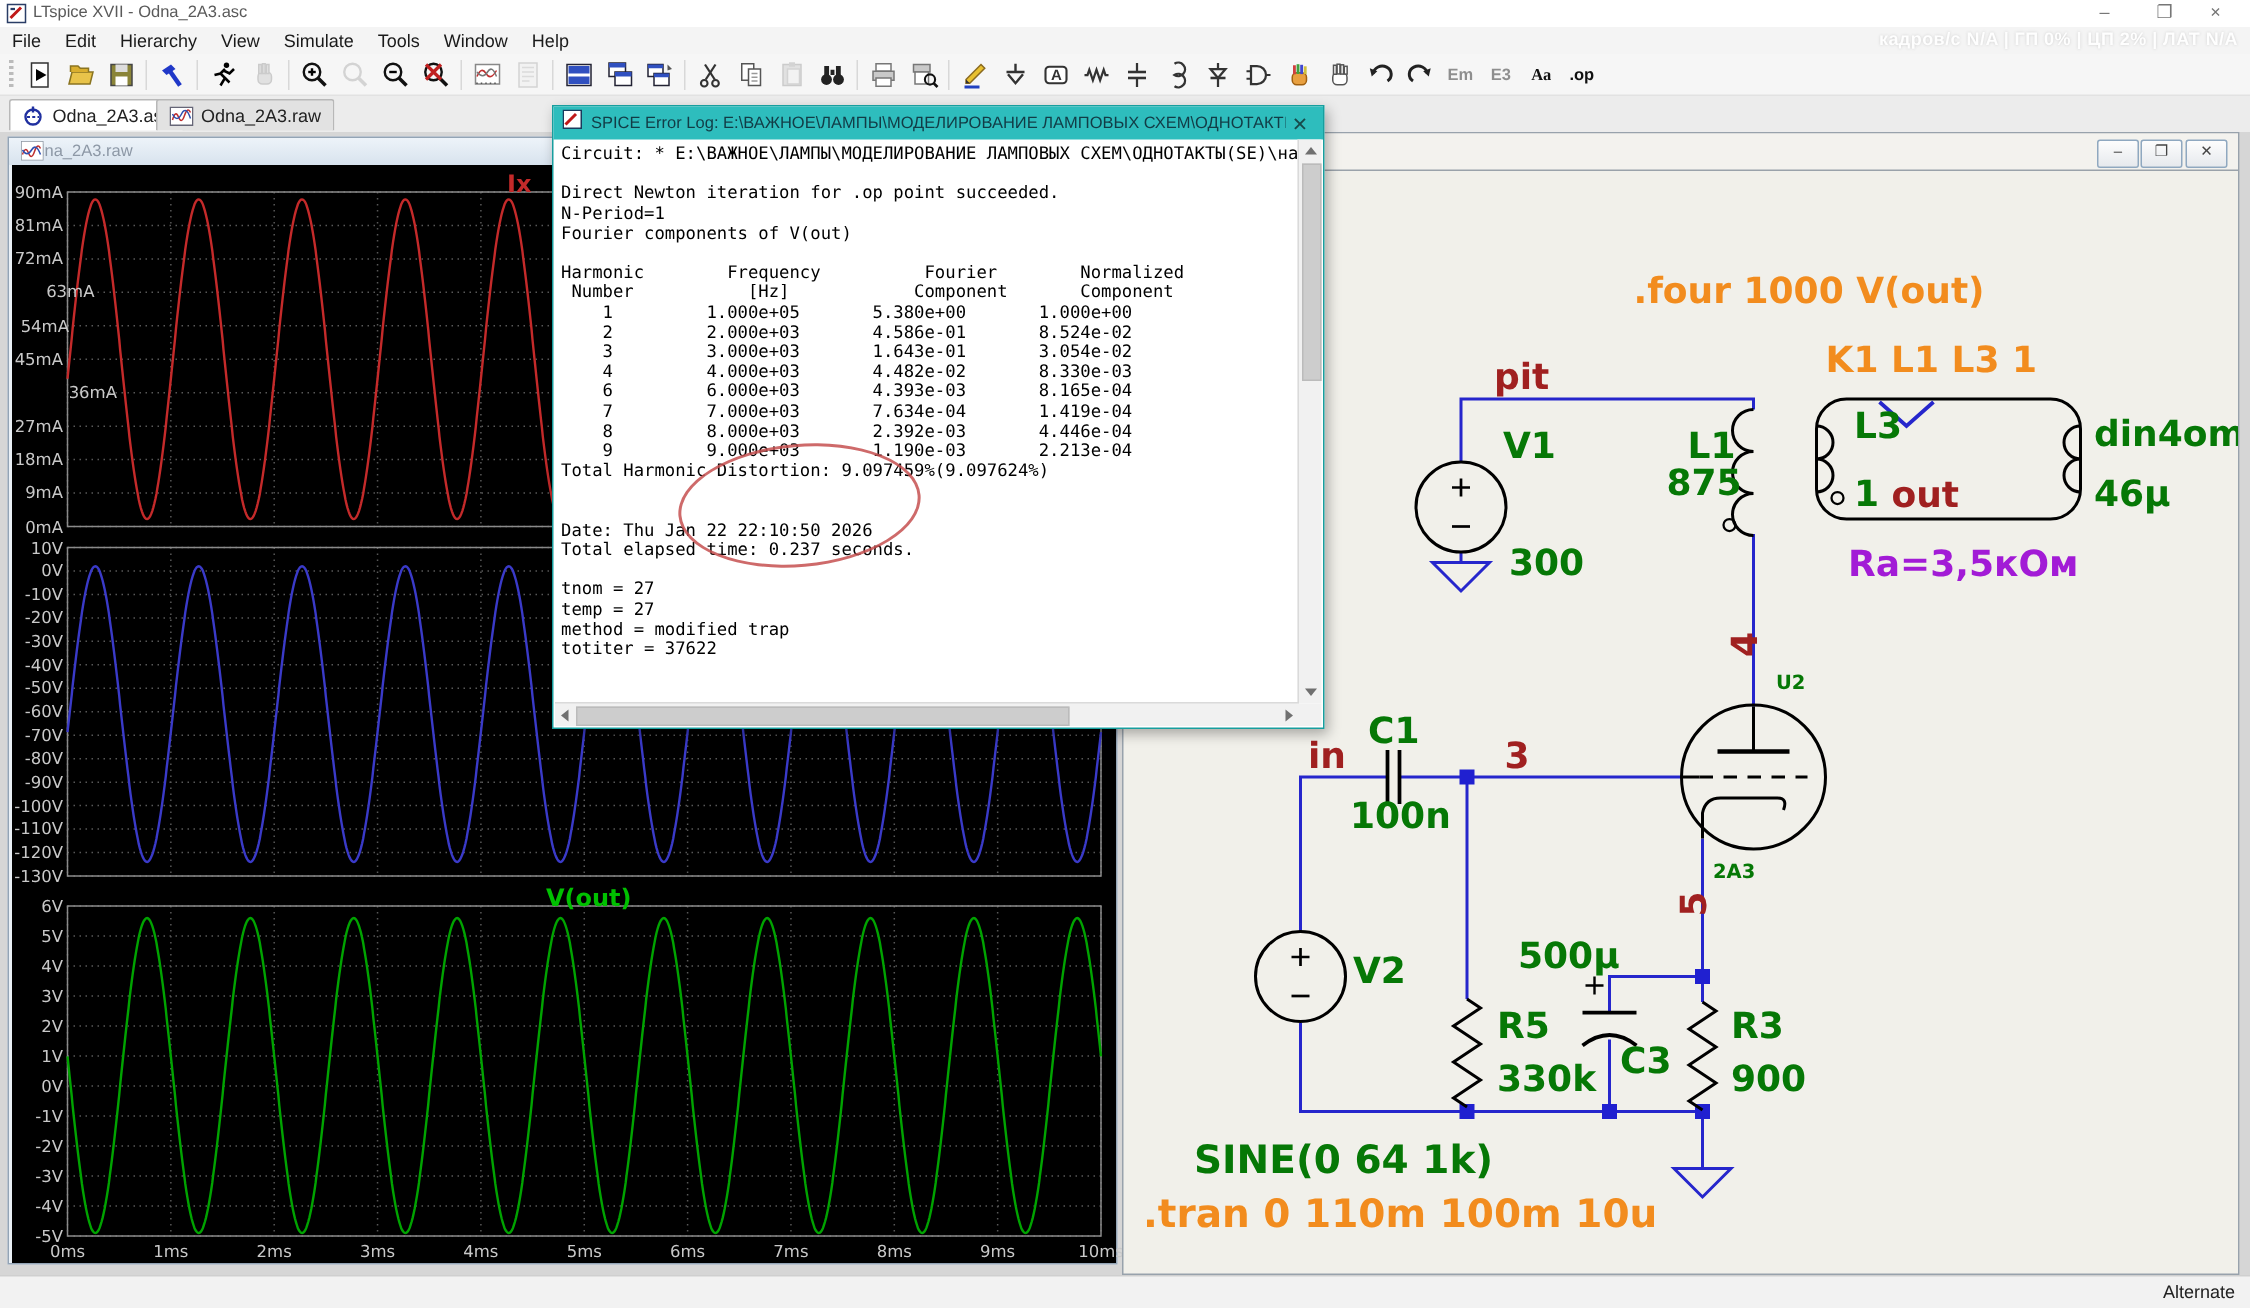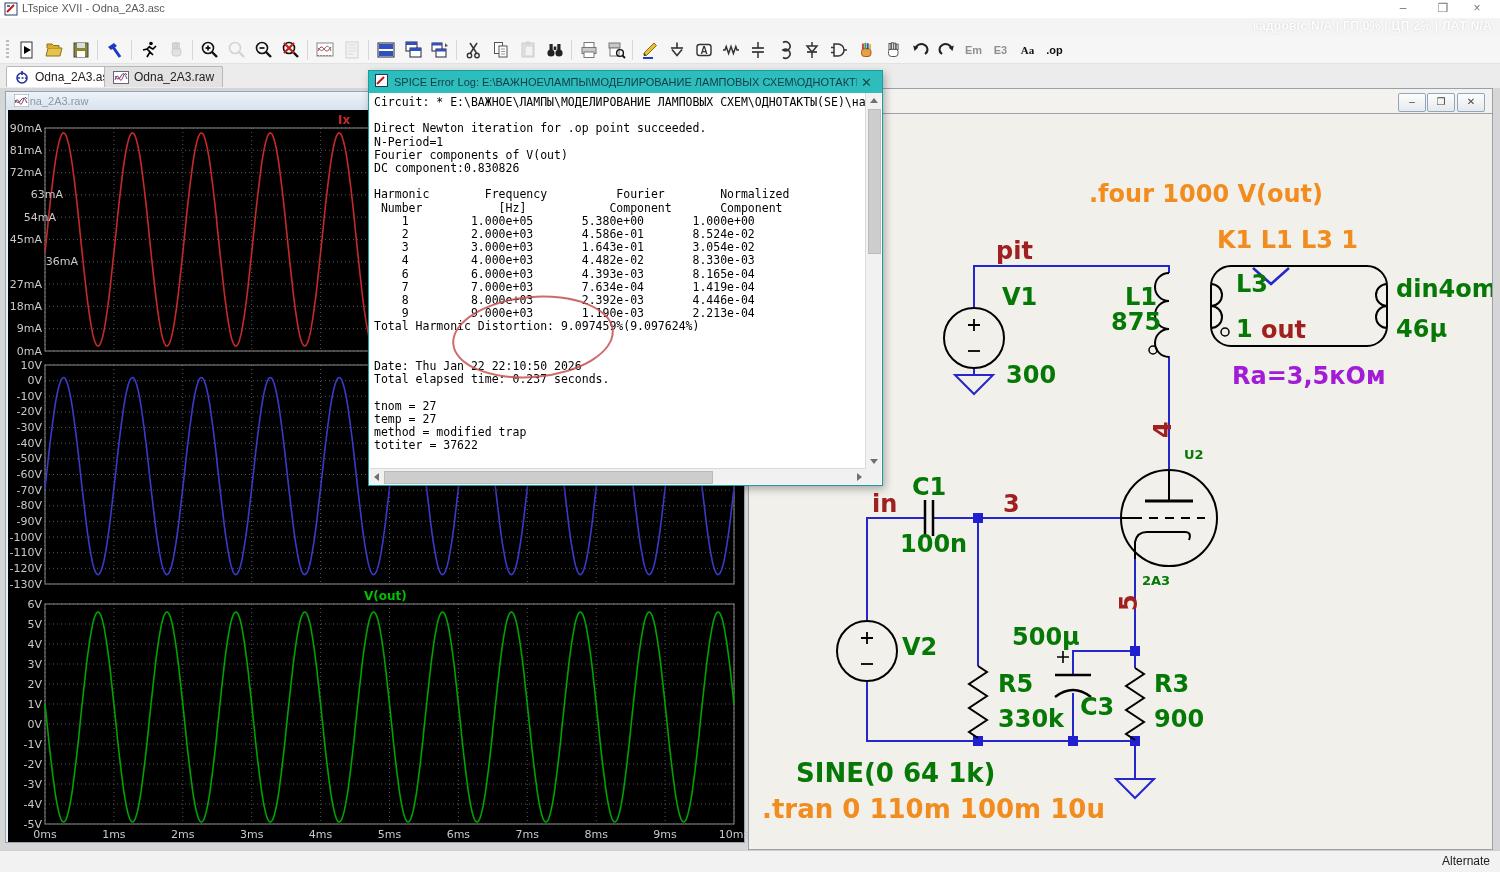--- a/index.html
+++ b/index.html
@@ -33,21 +33,21 @@
   
   #workspace{left:0;top:88px;width:1500px;height:762px;background:#D6D6D6;}
   
   #plotwin{left:5px;top:3px;width:740px;height:752px;background:#EAF0F6;border:1px solid #93A4B5;box-sizing:border-box;}
   #plotwin .ptitle{left:0;top:0;width:100%;height:18px;background:linear-gradient(#EDF3F9,#D8E3EE);
      display:flex;align-items:center;padding-left:4px;box-sizing:border-box;}
   #plotwin .ptitle span{font-size:11px;color:#8d98a6;margin-left:5px;}
   #plotblack{left:2px;top:18px;width:736px;height:732px;background:#000;}
   .ytick{position:absolute;width:34px;text-align:right;font-size:11px;color:#C8C8C8;font-family:"DejaVu Sans",sans-serif;}
   .xtick{position:absolute;width:44px;text-align:center;font-size:11px;color:#C8C8C8;font-family:"DejaVu Sans",sans-serif;}
-  .tracelabel{position:absolute;font-size:12px;font-weight:bold;font-family:"DejaVu Sans",sans-serif;}
+  .tracelabel{position:absolute;font-size:16px;font-weight:bold;font-family:"DejaVu Sans",sans-serif;}
   
   #schwin{left:748px;top:0px;width:745px;height:762px;background:#F1F0EA;border:1px solid #98A2AC;box-sizing:border-box;}
   #schstrip{left:0;top:0;width:100%;height:24px;background:#F3F2EE;border-bottom:1px solid #9aa2aa;}
   .chbtn{top:4px;width:26px;height:17px;border:1px solid #8FA8C0;background:linear-gradient(#FDFDFD,#E6E9ED);
      font-size:10px;color:#444;text-align:center;line-height:15px;border-radius:2px;}
   #schsvg{left:0;top:24px;}
   
   #errlog{left:368px;top:70px;width:513px;height:414px;background:#FFFFFF;border:1px solid #179E9E;
      box-shadow:2px 3px 8px rgba(0,0,0,.3);z-index:50;}
   #errlog .etitle{left:0;top:0;width:100%;height:22px;background:#2EBDBD;display:flex;align-items:center;
@@ -82,20 +82,21 @@
           <path d="M3 4 L6 4" stroke="#2a3d66" stroke-width="1.5"></path>
         </svg>
     </span>
     <span class="abs ttl">LTspice XVII - Odna_2A3.asc</span>
     <span class="abs wbtn" style="left:1388px;">–</span>
     <span class="abs wbtn" style="left:1428px;">❐</span>
     <span class="abs wbtn" style="left:1462px;">×</span>
   </div>
 
   <div class="abs" id="menubar">
+    <span id="menuitems"><span class="menuitem">File</span><span class="menuitem">Edit</span><span class="menuitem">Hierarchy</span><span class="menuitem">View</span><span class="menuitem">Simulate</span><span class="menuitem">Tools</span><span class="menuitem">Window</span><span class="menuitem">Help</span></span>
     <span class="abs" id="perf-overlay">кадров/с N/A   |   ГП 0%   |   ЦП 2%   |   ЛАТ N/A</span>
   </div>
 
   <div class="abs" id="toolbar">
       <div class="grip"></div>
       <span class="tb">
         <svg width="20" height="20" viewBox="0 0 20 20">
           <rect x="4" y="2" width="11" height="16" fill="#fff" stroke="#333"></rect>
           <path d="M7 6 L14 10 L7 14 Z" fill="#000"></path>
         </svg>
@@ -462,21 +463,21 @@
             <line x1="588.2" y1="494" x2="588.2" y2="714" stroke="#585858" stroke-width="1" stroke-dasharray="1 3"></line>
             <line x1="657.1" y1="494" x2="657.1" y2="714" stroke="#585858" stroke-width="1" stroke-dasharray="1 3"></line>
             <line x1="726" y1="494" x2="726" y2="714" stroke="#585858" stroke-width="1" stroke-dasharray="1 3"></line>
             <rect x="37" y="494" width="689" height="220" fill="none" stroke="#8a8a8a"></rect>
             <path d="M37.0 594.2L37.7 600.8L38.4 607.4L39.1 614.0L39.8 620.5L40.4 627.0L41.1 633.5L41.8 639.8L42.5 646.0L43.2 652.0L43.9 657.9L44.6 663.6L45.3 669.0L46.0 674.2L46.6 679.1L47.3 683.8L48.0 688.1L48.7 692.2L49.4 695.9L50.1 699.2L50.8 702.2L51.5 704.8L52.2 707.0L52.8 708.8L53.5 710.2L54.2 711.2L54.9 711.8L55.6 712.0L56.3 711.8L57.0 711.1L57.7 710.1L58.4 708.6L59.0 706.7L59.7 704.5L60.4 701.9L61.1 698.8L61.8 695.5L62.5 691.7L63.2 687.7L63.9 683.3L64.6 678.6L65.2 673.6L65.9 668.4L66.6 663.0L67.3 657.3L68.0 651.4L68.7 645.3L69.4 639.1L70.1 632.8L70.8 626.3L71.5 619.8L72.1 613.2L72.8 606.6L73.5 600.0L74.2 593.5L74.9 587.0L75.6 580.5L76.3 574.2L77.0 568.0L77.7 562.0L78.3 556.1L79.0 550.4L79.7 545.0L80.4 539.8L81.1 534.9L81.8 530.2L82.5 525.9L83.2 521.8L83.9 518.1L84.5 514.8L85.2 511.8L85.9 509.2L86.6 507.0L87.3 505.2L88.0 503.8L88.7 502.8L89.4 502.2L90.1 502.0L90.7 502.2L91.4 502.9L92.1 503.9L92.8 505.4L93.5 507.3L94.2 509.5L94.9 512.1L95.6 515.2L96.3 518.5L96.9 522.3L97.6 526.3L98.3 530.7L99.0 535.4L99.7 540.4L100.4 545.6L101.1 551.0L101.8 556.7L102.5 562.6L103.1 568.7L103.8 574.9L104.5 581.2L105.2 587.7L105.9 594.2L106.6 600.8L107.3 607.4L108.0 614.0L108.7 620.5L109.3 627.0L110.0 633.5L110.7 639.8L111.4 646.0L112.1 652.0L112.8 657.9L113.5 663.6L114.2 669.0L114.9 674.2L115.5 679.1L116.2 683.8L116.9 688.1L117.6 692.2L118.3 695.9L119.0 699.2L119.7 702.2L120.4 704.8L121.1 707.0L121.7 708.8L122.4 710.2L123.1 711.2L123.8 711.8L124.5 712.0L125.2 711.8L125.9 711.1L126.6 710.1L127.3 708.6L127.9 706.7L128.6 704.5L129.3 701.9L130.0 698.8L130.7 695.5L131.4 691.7L132.1 687.7L132.8 683.3L133.5 678.6L134.1 673.6L134.8 668.4L135.5 663.0L136.2 657.3L136.9 651.4L137.6 645.3L138.3 639.1L139.0 632.8L139.7 626.3L140.4 619.8L141.0 613.2L141.7 606.6L142.4 600.0L143.1 593.5L143.8 587.0L144.5 580.5L145.2 574.2L145.9 568.0L146.6 562.0L147.2 556.1L147.9 550.4L148.6 545.0L149.3 539.8L150.0 534.9L150.7 530.2L151.4 525.9L152.1 521.8L152.8 518.1L153.4 514.8L154.1 511.8L154.8 509.2L155.5 507.0L156.2 505.2L156.9 503.8L157.6 502.8L158.3 502.2L159.0 502.0L159.6 502.2L160.3 502.9L161.0 503.9L161.7 505.4L162.4 507.3L163.1 509.5L163.8 512.1L164.5 515.2L165.2 518.5L165.8 522.3L166.5 526.3L167.2 530.7L167.9 535.4L168.6 540.4L169.3 545.6L170.0 551.0L170.7 556.7L171.4 562.6L172.0 568.7L172.7 574.9L173.4 581.2L174.1 587.7L174.8 594.2L175.5 600.8L176.2 607.4L176.9 614.0L177.6 620.5L178.2 627.0L178.9 633.5L179.6 639.8L180.3 646.0L181.0 652.0L181.7 657.9L182.4 663.6L183.1 669.0L183.8 674.2L184.4 679.1L185.1 683.8L185.8 688.1L186.5 692.2L187.2 695.9L187.9 699.2L188.6 702.2L189.3 704.8L190.0 707.0L190.6 708.8L191.3 710.2L192.0 711.2L192.7 711.8L193.4 712.0L194.1 711.8L194.8 711.1L195.5 710.1L196.2 708.6L196.8 706.7L197.5 704.5L198.2 701.9L198.9 698.8L199.6 695.5L200.3 691.7L201.0 687.7L201.7 683.3L202.4 678.6L203.0 673.6L203.7 668.4L204.4 663.0L205.1 657.3L205.8 651.4L206.5 645.3L207.2 639.1L207.9 632.8L208.6 626.3L209.2 619.8L209.9 613.2L210.6 606.6L211.3 600.0L212.0 593.5L212.7 587.0L213.4 580.5L214.1 574.2L214.8 568.0L215.5 562.0L216.1 556.1L216.8 550.4L217.5 545.0L218.2 539.8L218.9 534.9L219.6 530.2L220.3 525.9L221.0 521.8L221.7 518.1L222.3 514.8L223.0 511.8L223.7 509.2L224.4 507.0L225.1 505.2L225.8 503.8L226.5 502.8L227.2 502.2L227.9 502.0L228.5 502.2L229.2 502.9L229.9 503.9L230.6 505.4L231.3 507.3L232.0 509.5L232.7 512.1L233.4 515.2L234.1 518.5L234.7 522.3L235.4 526.3L236.1 530.7L236.8 535.4L237.5 540.4L238.2 545.6L238.9 551.0L239.6 556.7L240.3 562.6L240.9 568.7L241.6 574.9L242.3 581.2L243.0 587.7L243.7 594.2L244.4 600.8L245.1 607.4L245.8 614.0L246.5 620.5L247.1 627.0L247.8 633.5L248.5 639.8L249.2 646.0L249.9 652.0L250.6 657.9L251.3 663.6L252.0 669.0L252.7 674.2L253.3 679.1L254.0 683.8L254.7 688.1L255.4 692.2L256.1 695.9L256.8 699.2L257.5 702.2L258.2 704.8L258.9 707.0L259.5 708.8L260.2 710.2L260.9 711.2L261.6 711.8L262.3 712.0L263.0 711.8L263.7 711.1L264.4 710.1L265.1 708.6L265.7 706.7L266.4 704.5L267.1 701.9L267.8 698.8L268.5 695.5L269.2 691.7L269.9 687.7L270.6 683.3L271.3 678.6L271.9 673.6L272.6 668.4L273.3 663.0L274.0 657.3L274.7 651.4L275.4 645.3L276.1 639.1L276.8 632.8L277.5 626.3L278.1 619.8L278.8 613.2L279.5 606.6L280.2 600.0L280.9 593.5L281.6 587.0L282.3 580.5L283.0 574.2L283.7 568.0L284.4 562.0L285.0 556.1L285.7 550.4L286.4 545.0L287.1 539.8L287.8 534.9L288.5 530.2L289.2 525.9L289.9 521.8L290.6 518.1L291.2 514.8L291.9 511.8L292.6 509.2L293.3 507.0L294.0 505.2L294.7 503.8L295.4 502.8L296.1 502.2L296.8 502.0L297.4 502.2L298.1 502.9L298.8 503.9L299.5 505.4L300.2 507.3L300.9 509.5L301.6 512.1L302.3 515.2L303.0 518.5L303.6 522.3L304.3 526.3L305.0 530.7L305.7 535.4L306.4 540.4L307.1 545.6L307.8 551.0L308.5 556.7L309.2 562.6L309.8 568.7L310.5 574.9L311.2 581.2L311.9 587.7L312.6 594.2L313.3 600.8L314.0 607.4L314.7 614.0L315.4 620.5L316.0 627.0L316.7 633.5L317.4 639.8L318.1 646.0L318.8 652.0L319.5 657.9L320.2 663.6L320.9 669.0L321.6 674.2L322.2 679.1L322.9 683.8L323.6 688.1L324.3 692.2L325.0 695.9L325.7 699.2L326.4 702.2L327.1 704.8L327.8 707.0L328.4 708.8L329.1 710.2L329.8 711.2L330.5 711.8L331.2 712.0L331.9 711.8L332.6 711.1L333.3 710.1L334.0 708.6L334.6 706.7L335.3 704.5L336.0 701.9L336.7 698.8L337.4 695.5L338.1 691.7L338.8 687.7L339.5 683.3L340.2 678.6L340.8 673.6L341.5 668.4L342.2 663.0L342.9 657.3L343.6 651.4L344.3 645.3L345.0 639.1L345.7 632.8L346.4 626.3L347.0 619.8L347.7 613.2L348.4 606.6L349.1 600.0L349.8 593.5L350.5 587.0L351.2 580.5L351.9 574.2L352.6 568.0L353.3 562.0L353.9 556.1L354.6 550.4L355.3 545.0L356.0 539.8L356.7 534.9L357.4 530.2L358.1 525.9L358.8 521.8L359.5 518.1L360.1 514.8L360.8 511.8L361.5 509.2L362.2 507.0L362.9 505.2L363.6 503.8L364.3 502.8L365.0 502.2L365.7 502.0L366.3 502.2L367.0 502.9L367.7 503.9L368.4 505.4L369.1 507.3L369.8 509.5L370.5 512.1L371.2 515.2L371.9 518.5L372.5 522.3L373.2 526.3L373.9 530.7L374.6 535.4L375.3 540.4L376.0 545.6L376.7 551.0L377.4 556.7L378.1 562.6L378.7 568.7L379.4 574.9L380.1 581.2L380.8 587.7L381.5 594.2L382.2 600.8L382.9 607.4L383.6 614.0L384.3 620.5L384.9 627.0L385.6 633.5L386.3 639.8L387.0 646.0L387.7 652.0L388.4 657.9L389.1 663.6L389.8 669.0L390.5 674.2L391.1 679.1L391.8 683.8L392.5 688.1L393.2 692.2L393.9 695.9L394.6 699.2L395.3 702.2L396.0 704.8L396.7 707.0L397.3 708.8L398.0 710.2L398.7 711.2L399.4 711.8L400.1 712.0L400.8 711.8L401.5 711.1L402.2 710.1L402.9 708.6L403.5 706.7L404.2 704.5L404.9 701.9L405.6 698.8L406.3 695.5L407.0 691.7L407.7 687.7L408.4 683.3L409.1 678.6L409.7 673.6L410.4 668.4L411.1 663.0L411.8 657.3L412.5 651.4L413.2 645.3L413.9 639.1L414.6 632.8L415.3 626.3L415.9 619.8L416.6 613.2L417.3 606.6L418.0 600.0L418.7 593.5L419.4 587.0L420.1 580.5L420.8 574.2L421.5 568.0L422.2 562.0L422.8 556.1L423.5 550.4L424.2 545.0L424.9 539.8L425.6 534.9L426.3 530.2L427.0 525.9L427.7 521.8L428.4 518.1L429.0 514.8L429.7 511.8L430.4 509.2L431.1 507.0L431.8 505.2L432.5 503.8L433.2 502.8L433.9 502.2L434.6 502.0L435.2 502.2L435.9 502.9L436.6 503.9L437.3 505.4L438.0 507.3L438.7 509.5L439.4 512.1L440.1 515.2L440.8 518.5L441.4 522.3L442.1 526.3L442.8 530.7L443.5 535.4L444.2 540.4L444.9 545.6L445.6 551.0L446.3 556.7L447.0 562.6L447.6 568.7L448.3 574.9L449.0 581.2L449.7 587.7L450.4 594.2L451.1 600.8L451.8 607.4L452.5 614.0L453.2 620.5L453.8 627.0L454.5 633.5L455.2 639.8L455.9 646.0L456.6 652.0L457.3 657.9L458.0 663.6L458.7 669.0L459.4 674.2L460.0 679.1L460.7 683.8L461.4 688.1L462.1 692.2L462.8 695.9L463.5 699.2L464.2 702.2L464.9 704.8L465.6 707.0L466.2 708.8L466.9 710.2L467.6 711.2L468.3 711.8L469.0 712.0L469.7 711.8L470.4 711.1L471.1 710.1L471.8 708.6L472.4 706.7L473.1 704.5L473.8 701.9L474.5 698.8L475.2 695.5L475.9 691.7L476.6 687.7L477.3 683.3L478.0 678.6L478.6 673.6L479.3 668.4L480.0 663.0L480.7 657.3L481.4 651.4L482.1 645.3L482.8 639.1L483.5 632.8L484.2 626.3L484.8 619.8L485.5 613.2L486.2 606.6L486.9 600.0L487.6 593.5L488.3 587.0L489.0 580.5L489.7 574.2L490.4 568.0L491.1 562.0L491.7 556.1L492.4 550.4L493.1 545.0L493.8 539.8L494.5 534.9L495.2 530.2L495.9 525.9L496.6 521.8L497.3 518.1L497.9 514.8L498.6 511.8L499.3 509.2L500.0 507.0L500.7 505.2L501.4 503.8L502.1 502.8L502.8 502.2L503.5 502.0L504.1 502.2L504.8 502.9L505.5 503.9L506.2 505.4L506.9 507.3L507.6 509.5L508.3 512.1L509.0 515.2L509.7 518.5L510.3 522.3L511.0 526.3L511.7 530.7L512.4 535.4L513.1 540.4L513.8 545.6L514.5 551.0L515.2 556.7L515.9 562.6L516.5 568.7L517.2 574.9L517.9 581.2L518.6 587.7L519.3 594.2L520.0 600.8L520.7 607.4L521.4 614.0L522.1 620.5L522.7 627.0L523.4 633.5L524.1 639.8L524.8 646.0L525.5 652.0L526.2 657.9L526.9 663.6L527.6 669.0L528.3 674.2L528.9 679.1L529.6 683.8L530.3 688.1L531.0 692.2L531.7 695.9L532.4 699.2L533.1 702.2L533.8 704.8L534.5 707.0L535.1 708.8L535.8 710.2L536.5 711.2L537.2 711.8L537.9 712.0L538.6 711.8L539.3 711.1L540.0 710.1L540.7 708.6L541.3 706.7L542.0 704.5L542.7 701.9L543.4 698.8L544.1 695.5L544.8 691.7L545.5 687.7L546.2 683.3L546.9 678.6L547.5 673.6L548.2 668.4L548.9 663.0L549.6 657.3L550.3 651.4L551.0 645.3L551.7 639.1L552.4 632.8L553.1 626.3L553.7 619.8L554.4 613.2L555.1 606.6L555.8 600.0L556.5 593.5L557.2 587.0L557.9 580.5L558.6 574.2L559.3 568.0L560.0 562.0L560.6 556.1L561.3 550.4L562.0 545.0L562.7 539.8L563.4 534.9L564.1 530.2L564.8 525.9L565.5 521.8L566.2 518.1L566.8 514.8L567.5 511.8L568.2 509.2L568.9 507.0L569.6 505.2L570.3 503.8L571.0 502.8L571.7 502.2L572.4 502.0L573.0 502.2L573.7 502.9L574.4 503.9L575.1 505.4L575.8 507.3L576.5 509.5L577.2 512.1L577.9 515.2L578.6 518.5L579.2 522.3L579.9 526.3L580.6 530.7L581.3 535.4L582.0 540.4L582.7 545.6L583.4 551.0L584.1 556.7L584.8 562.6L585.4 568.7L586.1 574.9L586.8 581.2L587.5 587.7L588.2 594.2L588.9 600.8L589.6 607.4L590.3 614.0L591.0 620.5L591.6 627.0L592.3 633.5L593.0 639.8L593.7 646.0L594.4 652.0L595.1 657.9L595.8 663.6L596.5 669.0L597.2 674.2L597.8 679.1L598.5 683.8L599.2 688.1L599.9 692.2L600.6 695.9L601.3 699.2L602.0 702.2L602.7 704.8L603.4 707.0L604.0 708.8L604.7 710.2L605.4 711.2L606.1 711.8L606.8 712.0L607.5 711.8L608.2 711.1L608.9 710.1L609.6 708.6L610.2 706.7L610.9 704.5L611.6 701.9L612.3 698.8L613.0 695.5L613.7 691.7L614.4 687.7L615.1 683.3L615.8 678.6L616.4 673.6L617.1 668.4L617.8 663.0L618.5 657.3L619.2 651.4L619.9 645.3L620.6 639.1L621.3 632.8L622.0 626.3L622.6 619.8L623.3 613.2L624.0 606.6L624.7 600.0L625.4 593.5L626.1 587.0L626.8 580.5L627.5 574.2L628.2 568.0L628.9 562.0L629.5 556.1L630.2 550.4L630.9 545.0L631.6 539.8L632.3 534.9L633.0 530.2L633.7 525.9L634.4 521.8L635.1 518.1L635.7 514.8L636.4 511.8L637.1 509.2L637.8 507.0L638.5 505.2L639.2 503.8L639.9 502.8L640.6 502.2L641.3 502.0L641.9 502.2L642.6 502.9L643.3 503.9L644.0 505.4L644.7 507.3L645.4 509.5L646.1 512.1L646.8 515.2L647.5 518.5L648.1 522.3L648.8 526.3L649.5 530.7L650.2 535.4L650.9 540.4L651.6 545.6L652.3 551.0L653.0 556.7L653.7 562.6L654.3 568.7L655.0 574.9L655.7 581.2L656.4 587.7L657.1 594.2L657.8 600.8L658.5 607.4L659.2 614.0L659.9 620.5L660.5 627.0L661.2 633.5L661.9 639.8L662.6 646.0L663.3 652.0L664.0 657.9L664.7 663.6L665.4 669.0L666.1 674.2L666.7 679.1L667.4 683.8L668.1 688.1L668.8 692.2L669.5 695.9L670.2 699.2L670.9 702.2L671.6 704.8L672.3 707.0L672.9 708.8L673.6 710.2L674.3 711.2L675.0 711.8L675.7 712.0L676.4 711.8L677.1 711.1L677.8 710.1L678.5 708.6L679.1 706.7L679.8 704.5L680.5 701.9L681.2 698.8L681.9 695.5L682.6 691.7L683.3 687.7L684.0 683.3L684.7 678.6L685.3 673.6L686.0 668.4L686.7 663.0L687.4 657.3L688.1 651.4L688.8 645.3L689.5 639.1L690.2 632.8L690.9 626.3L691.5 619.8L692.2 613.2L692.9 606.6L693.6 600.0L694.3 593.5L695.0 587.0L695.7 580.5L696.4 574.2L697.1 568.0L697.8 562.0L698.4 556.1L699.1 550.4L699.8 545.0L700.5 539.8L701.2 534.9L701.9 530.2L702.6 525.9L703.3 521.8L704.0 518.1L704.6 514.8L705.3 511.8L706.0 509.2L706.7 507.0L707.4 505.2L708.1 503.8L708.8 502.8L709.5 502.2L710.2 502.0L710.8 502.2L711.5 502.9L712.2 503.9L712.9 505.4L713.6 507.3L714.3 509.5L715.0 512.1L715.7 515.2L716.4 518.5L717.0 522.3L717.7 526.3L718.4 530.7L719.1 535.4L719.8 540.4L720.5 545.6L721.2 551.0L721.9 556.7L722.6 562.6L723.2 568.7L723.9 574.9L724.6 581.2L725.3 587.7L726.0 594.2" fill="none" stroke="#00A300" stroke-width="1.6"></path>
           </svg>
           <div class="ytick" style="left: 0px; top: 11.5px;">90mA</div>
           <div class="ytick" style="left: 0px; top: 33.8px;">81mA</div>
           <div class="ytick" style="left: 0px; top: 56.1px;">72mA</div>
           <div class="ytick" style="left: 0px; top: 78.4px; padding-left: 21px;">63mA</div>
-          <div class="ytick" style="left: 14px; top: 100.7px;">54mA</div>
+          <div class="ytick" style="left: 4px; top: 100.7px;">54mA</div>
           <div class="ytick" style="left: 0px; top: 123px;">45mA</div>
           <div class="ytick" style="left: 0px; top: 145.3px; padding-left: 36px;">36mA</div>
           <div class="ytick" style="left: 0px; top: 167.6px;">27mA</div>
           <div class="ytick" style="left: 0px; top: 189.9px;">18mA</div>
           <div class="ytick" style="left: 0px; top: 212.2px;">9mA</div>
           <div class="ytick" style="left: 0px; top: 234.5px;">0mA</div>
           <div class="ytick" style="left: 0px; top: 248.5px;">10V</div>
           <div class="ytick" style="left: 0px; top: 264.143px;">0V</div>
           <div class="ytick" style="left: 0px; top: 279.786px;">-10V</div>
           <div class="ytick" style="left: 0px; top: 295.429px;">-20V</div>
@@ -617,21 +618,20 @@
       </span>
       <span class="etxt">SPICE Error Log: E:\ВАЖНОЕ\ЛАМПЫ\МОДЕЛИРОВАНИЕ ЛАМПОВЫХ СХЕМ\ОДНОТАКТЫ(SE)\на 2А3\...</span>
       <span class="eclose">✕</span>
     </div>
     <div class="abs" id="logbody">
         <div class="logline">Circuit: * E:\ВАЖНОЕ\ЛАМПЫ\МОДЕЛИРОВАНИЕ ЛАМПОВЫХ СХЕМ\ОДНОТАКТЫ(SE)\на 2А3\(</div>
         <div class="logline">&nbsp;</div>
         <div class="logline">Direct Newton iteration for .op point succeeded.</div>
         <div class="logline">N-Period=1</div>
         <div class="logline">Fourier components of V(out)</div>
-        <div class="logline">DC component:0.830826</div>
         <div class="logline">&nbsp;</div>
         <div class="logline">Harmonic        Frequency          Fourier        Normalized</div>
         <div class="logline"> Number           [Hz]            Component       Component</div>
         <div class="logline">    1         1.000e+05       5.380e+00       1.000e+00</div>
         <div class="logline">    2         2.000e+03       4.586e-01       8.524e-02</div>
         <div class="logline">    3         3.000e+03       1.643e-01       3.054e-02</div>
         <div class="logline">    4         4.000e+03       4.482e-02       8.330e-03</div>
         <div class="logline">    6         6.000e+03       4.393e-03       8.165e-04</div>
         <div class="logline">    7         7.000e+03       7.634e-04       1.419e-04</div>
         <div class="logline">    8         8.000e+03       2.392e-03       4.446e-04</div>

